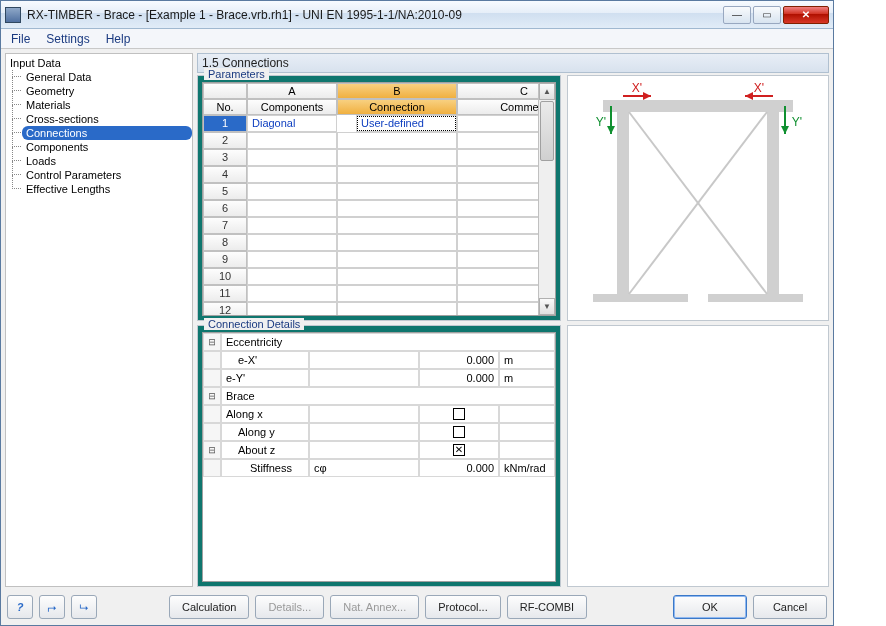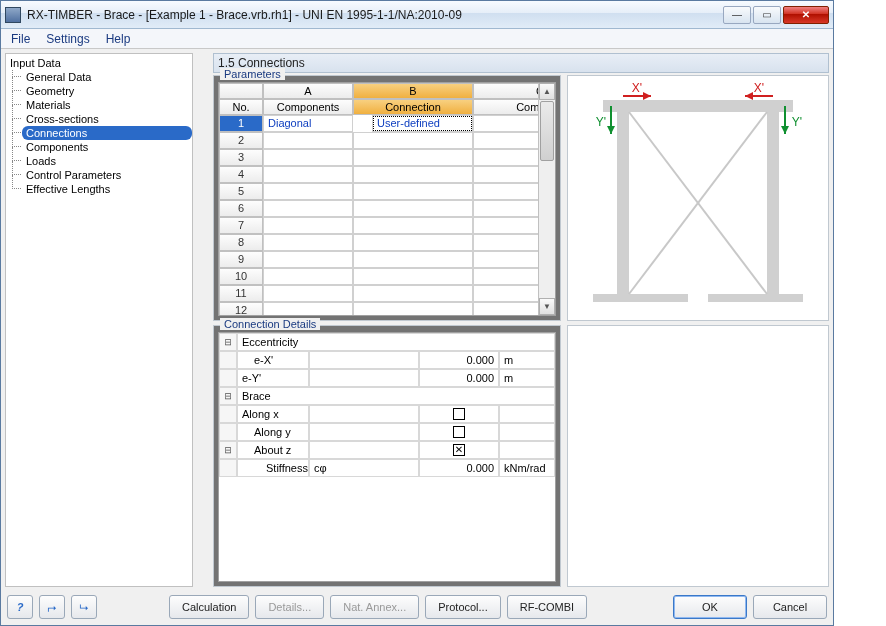--- a/index.html
+++ b/index.html
@@ -72,21 +72,21 @@
     display: flex;
     flex-direction: column;
     padding: 4px;
     gap: 4px;
     background: #f0f0f0;
     min-height: 0;
   }
   .main-area {
     flex: 1;
     display: flex;
-    gap: 20px;
+    gap: 4px;
     min-height: 0;
   }
   .sidebar {
     width: 188px;
     background: #fff;
     border: 1px solid #c0c0c0;
     padding: 2px 0;
     overflow: auto;
   }
   .tree-root, .tree-children { list-style:none; margin:0; padding:0; }
@@ -121,21 +121,21 @@
   .upper {
     display:flex;
     gap:6px;
     margin-top:2px;
     height: 246px;
   }
   .group {
     border:1px solid #c0c8d0;
     padding: 6px 4px 4px 4px;
     position:relative;
-    background:#737373;
+    background:#0f766e;
   }
   .group-title {
     position:absolute;
     top:-8px; left:6px;
     background:#f0f0f0;
     padding:0 4px;
     color:#1a3a80;
     font-size:11px;
   }
   .params {

